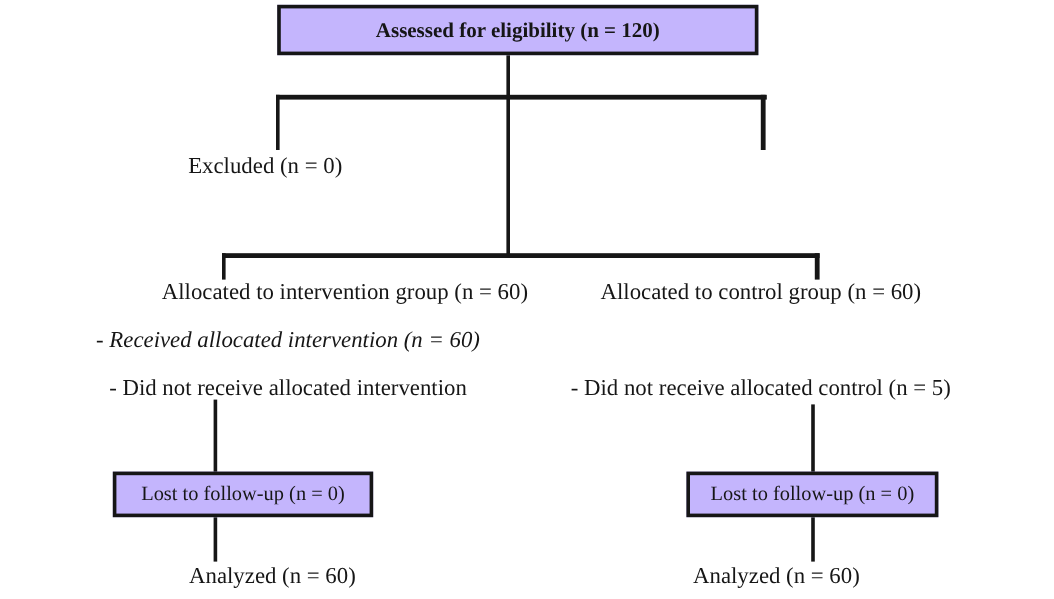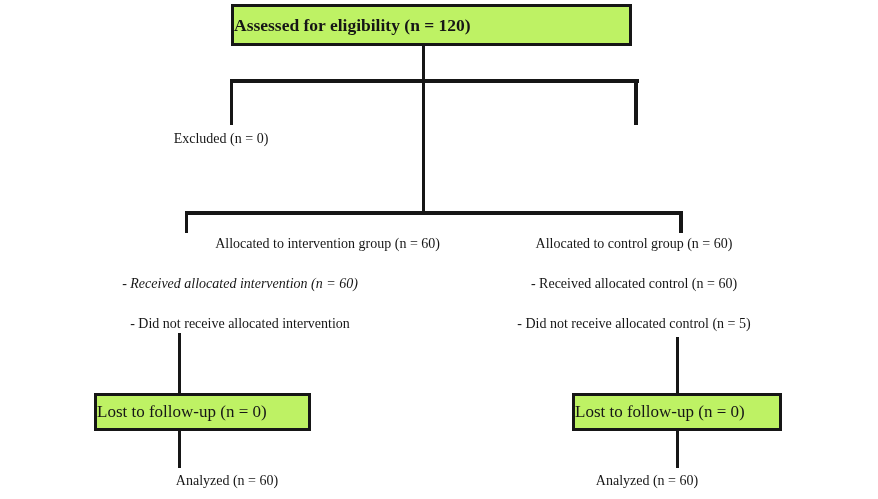--- a/index.html
+++ b/index.html
@@ -12,30 +12,30 @@
     width:878px;height:499px;
     background:var(--bg);
     color:var(--ink);
     font-family:"Liberation Serif","DejaVu Serif",serif;
     overflow:hidden;
   }
   .box{
     position:absolute;
     box-sizing:border-box;
     border:3px solid var(--ink);
-    background:#bef264;
-    display:flex;align-items:center;justify-content:flex-start;
+    background:#c4b5fd;
+    display:flex;align-items:center;justify-content:center;
     font-size:17px;
     z-index:2;
   }
   .box.title{font-weight:bold;font-size:17.5px;}
   .line{position:absolute;background:var(--ink);z-index:1;}
   .label{
     position:absolute;
-    font-size:14px;
+    font-size:19px;
     text-align:center;
     white-space:nowrap;
     line-height:22px;
     z-index:2;
   }
 </style>
 </head>
 <body>
 
 <div class="stage">
@@ -54,21 +54,20 @@
 
   <div class="line" style="left:185px;top:211px;width:498px;height:4px;"></div>
   <div class="line" style="left:185px;top:211px;width:3px;height:22px;"></div>
   <div class="line" style="left:679px;top:211px;width:4px;height:22px;"></div>
 
   <div class="label" style="left:40px;top:233px;width:400px;text-align:right;">Allocated to intervention group (n = 60)</div>
   <div class="label" style="left:40px;top:273px;width:400px;font-style:italic;">- Received allocated intervention (n = 60)</div>
   <div class="label" style="left:40px;top:313px;width:400px;text-align:center;">- Did not receive allocated intervention</div>
 
   <div class="label" style="left:434px;top:233px;width:400px;text-align:center;">Allocated to control group (n = 60)</div>
-  <div class="label" style="left:434px;top:273px;width:400px;">- Received allocated control (n = 60)</div>
   <div class="label" style="left:434px;top:313px;width:400px;">- Did not receive allocated control (n = 5)</div>
 
   <div class="line" style="left:178px;top:333px;width:3px;height:62px;"></div>
   <div class="box" style="left:94px;top:393px;width:217px;height:38px;">
     <span>Lost to follow-up (n = 0)</span>
   </div>
   <div class="line" style="left:178px;top:431px;width:3px;height:37px;"></div>
   <div class="label" style="left:127px;top:470px;width:200px;">Analyzed (n = 60)</div>
 
   <div class="line" style="left:676px;top:337px;width:3px;height:58px;"></div>

